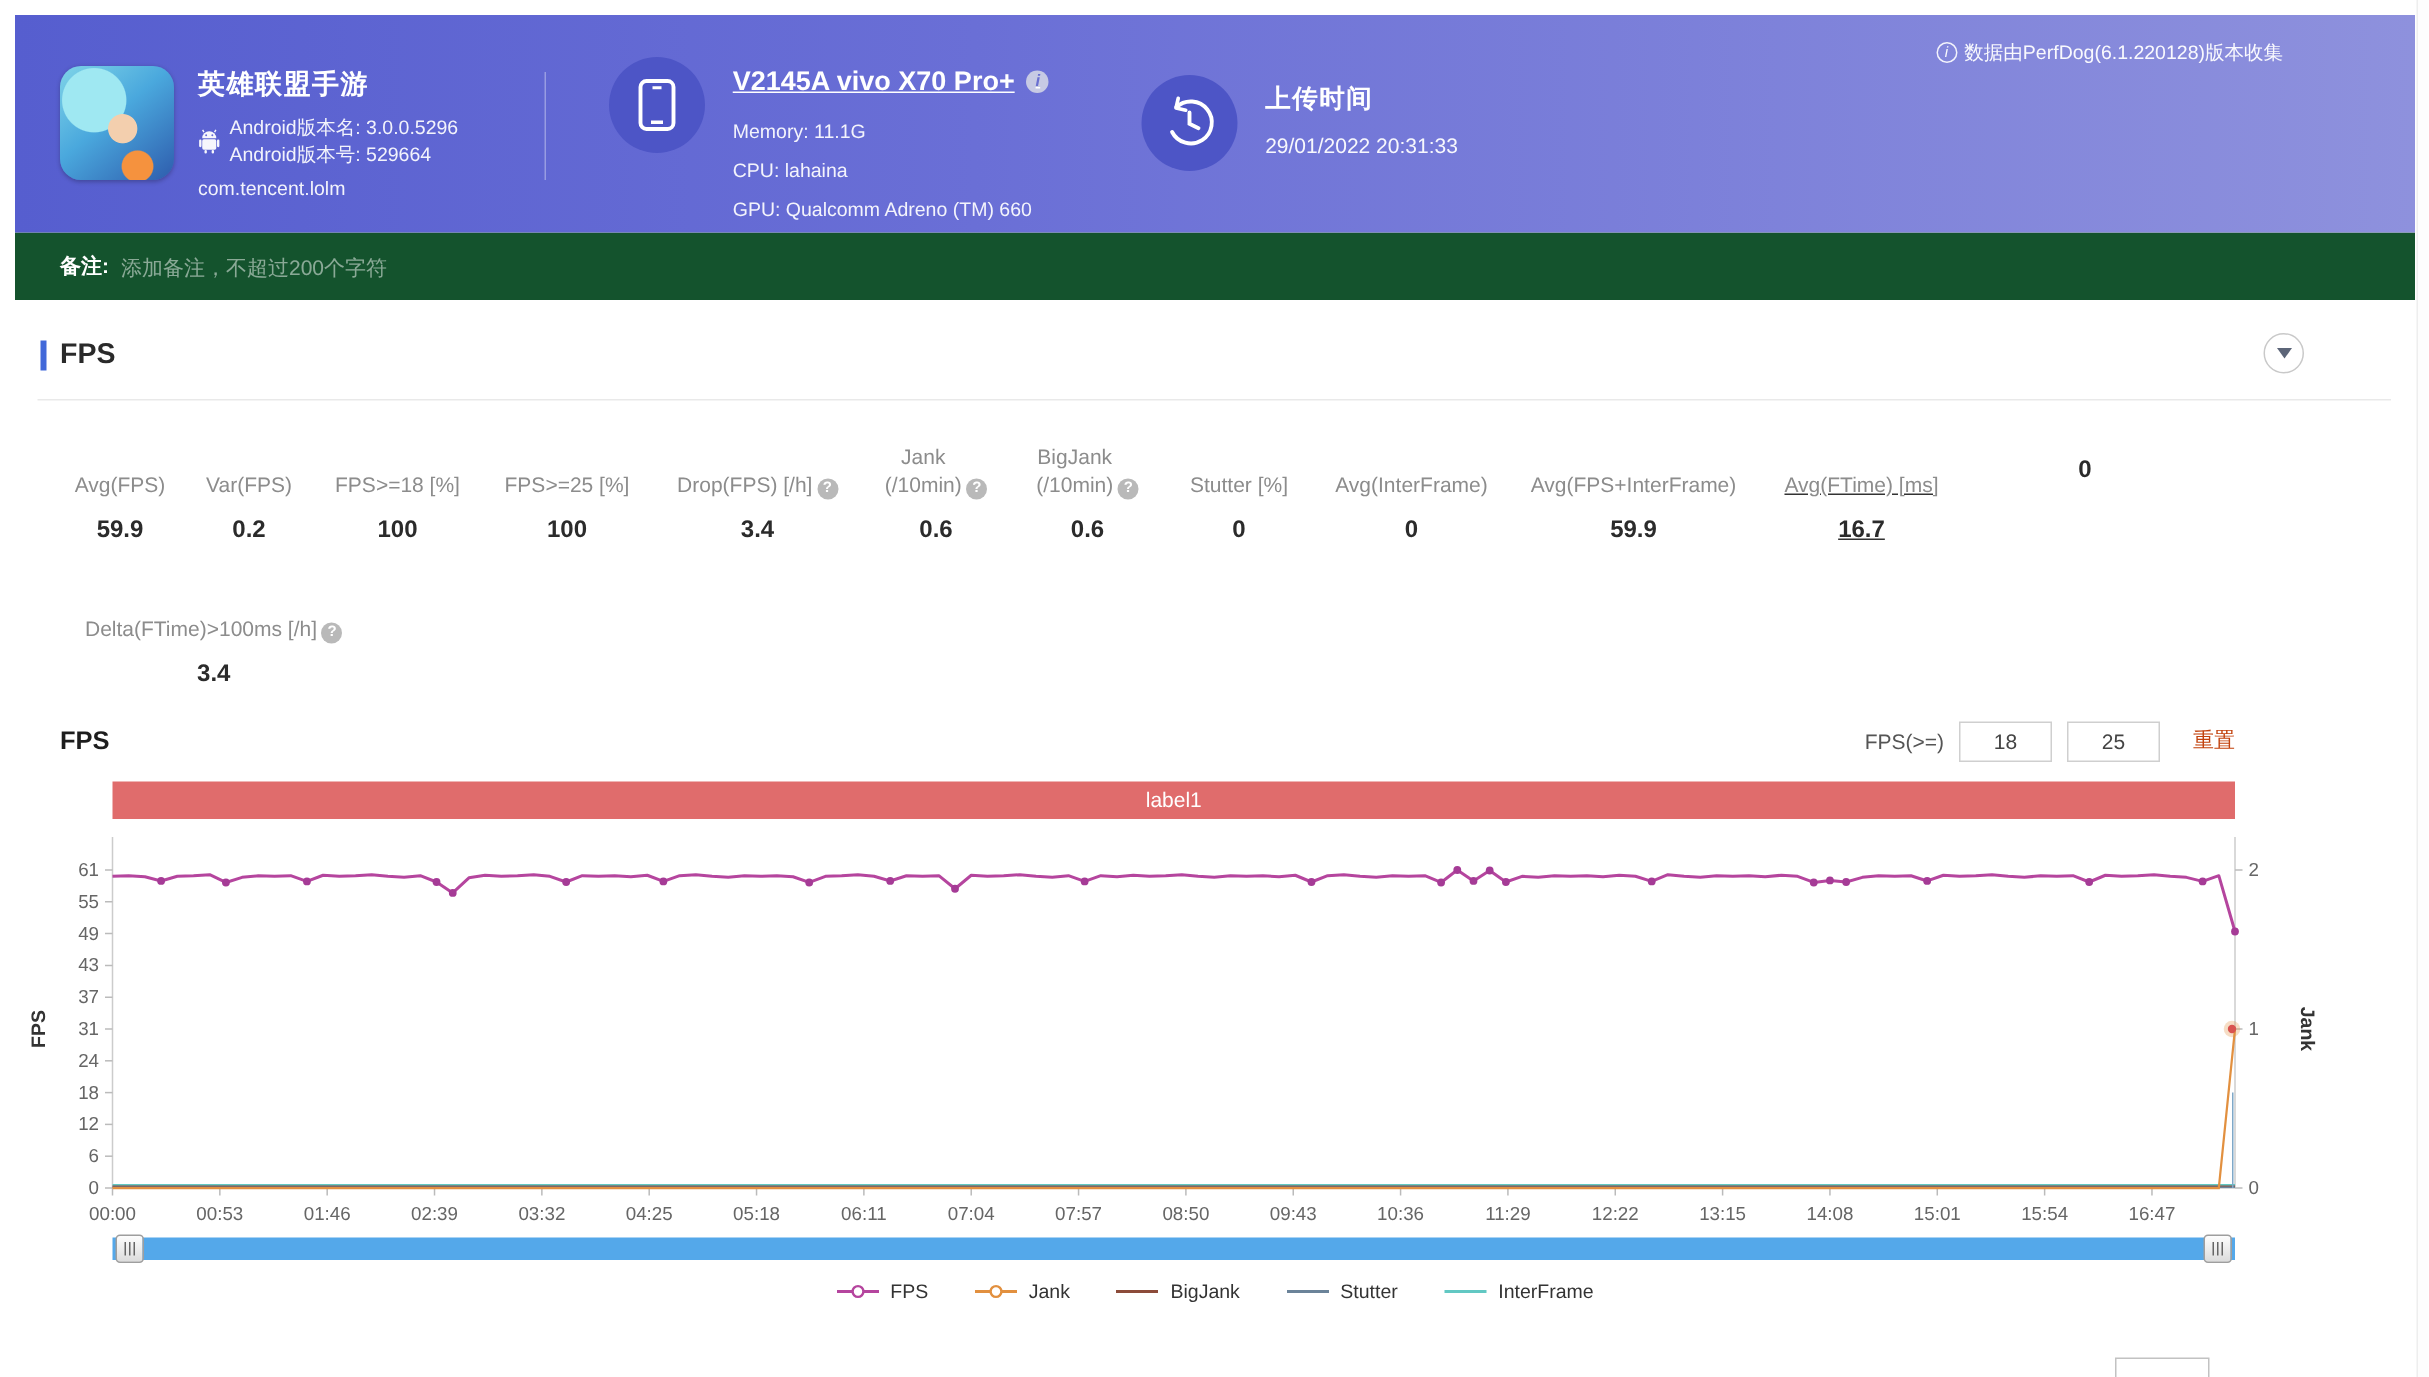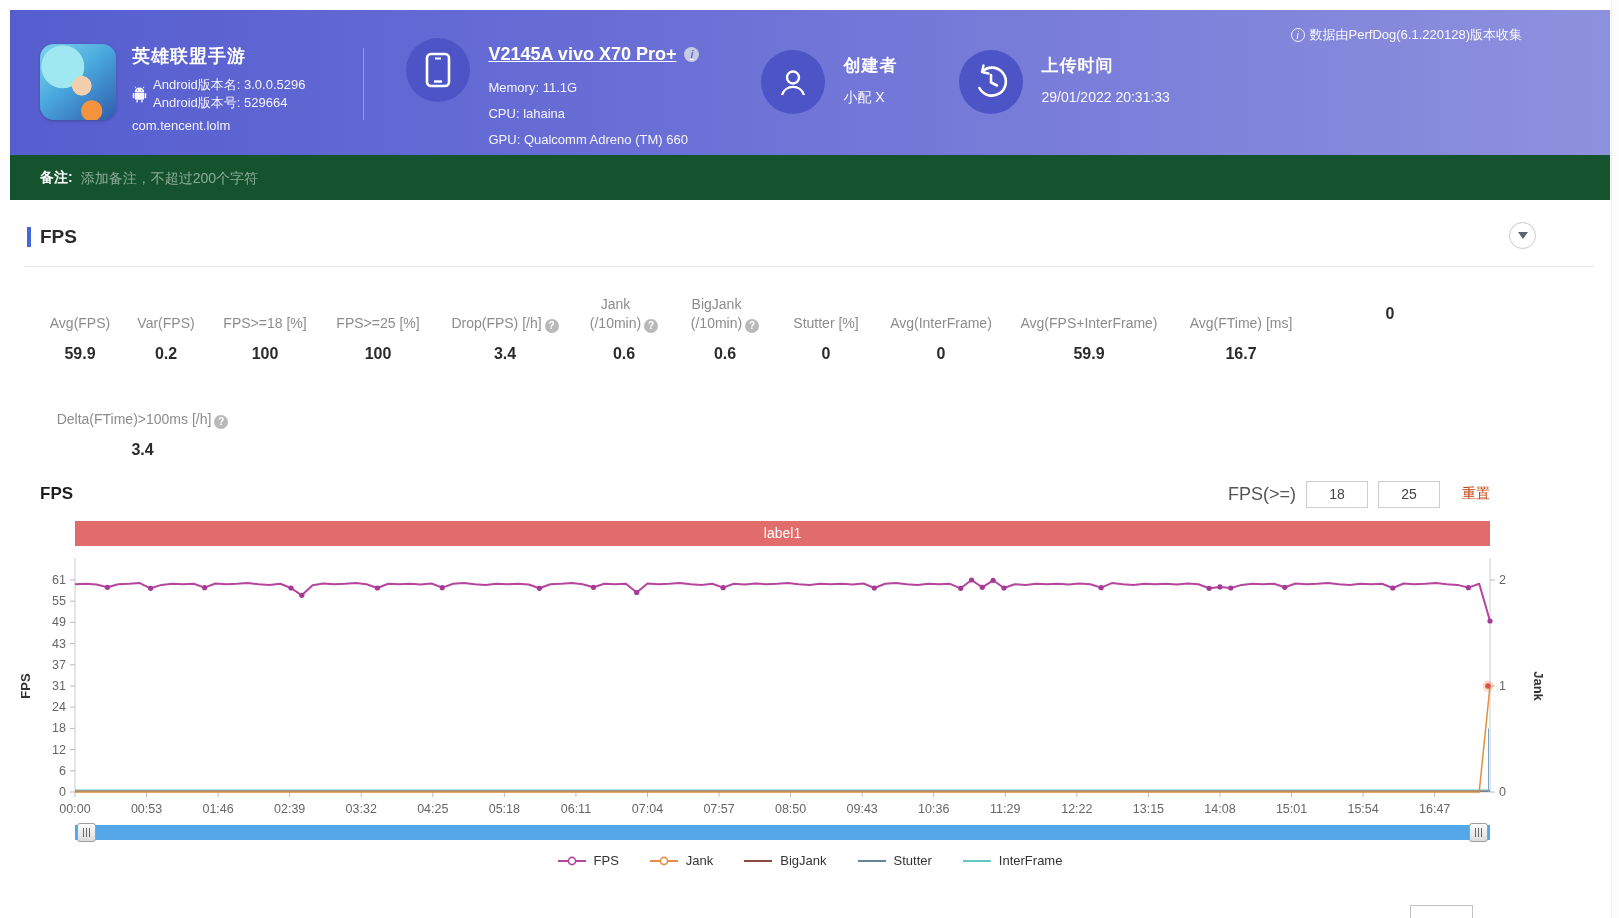--- a/index.html
+++ b/index.html
@@ -63,21 +63,21 @@
   .stat-label { font-size:14px; color:#8c8c8c; white-space:pre-line; line-height:19px; min-height:40px; display:flex; align-items:flex-end; justify-content:center; }
   .stat-value { font-size:16px; font-weight:bold; color:#2b2b2b; margin-top:12px; }
   .help-icon { display:inline-block; width:14px; height:14px; border-radius:50%; background:#b9b9b9; color:#fff; font-size:10px; font-weight:bold; text-align:center; line-height:14px; margin-left:3px; cursor:pointer; }
   .stats-row2 { display:flex; padding-left:55px; margin-top:26px; }
 
   
   .chart-section { position:relative; margin-top:20px; }
   .chart-head { display:flex; align-items:center; justify-content:space-between; padding:0 129px 0 40px; height:30px; }
   .chart-title { font-size:17px; font-weight:bold; color:#1d1d1d; }
   .chart-controls { display:flex; align-items:center; }
-  .thresh-label { font-size:18px; color:#555; margin-right:10px; }
+  .thresh-label { font-size:14px; color:#555; margin-right:10px; }
   .thresh-input { width:62px; height:27px; border:1px solid #cfcfcf; text-align:center; font-size:14px; color:#444; margin-right:10px; font-family:"Liberation Sans",sans-serif; outline:none; }
   .reset-link { font-size:14px; color:#c2410c; text-decoration:none; margin-left:12px; cursor:pointer; }
 
   .chart-banner { margin:12px 0 0 75px; width:1415px; height:25px; background:#e06c6c; color:#fff; font-size:14px; text-align:center; line-height:25px; }
 
   .chart-svg { display:block; }
 
   .hscroll { position:relative; margin:0 0 0 75px; width:1415px; height:17px; }
   .hscroll-track { position:absolute; left:0; right:0; top:1px; height:15px; background:#54a8ea; }
   .hs-handle { position:absolute; top:-1px; width:19px; height:19px; background:linear-gradient(#fdfdfd,#dcdcdc); border:1px solid #9e9e9e; border-radius:3px; display:flex; align-items:center; justify-content:center; gap:2px; cursor:ew-resize; z-index:2; }
@@ -138,32 +138,20 @@
           <div class="device-model">
             <span>V2145A vivo X70 Pro+</span>
             <span class="info-dot">i</span>
           </div>
           <div class="device-line">Memory: 11.1G</div>
           <div class="device-line">CPU: lahaina</div>
           <div class="device-line">GPU: Qualcomm Adreno (TM) 660</div>
         </div>
       </div>
 
-      <div class="meta-block meta-creator">
-        <div class="icon-circle">
-          <svg width="34" height="34" viewBox="0 0 34 34">
-            <circle cx="17" cy="12.5" r="6" fill="none" stroke="#fff" stroke-width="2.4"></circle>
-            <path d="M6 30 a11.5 11.5 0 0 1 22 0" fill="none" stroke="#fff" stroke-width="2.4"></path>
-          </svg>
-        </div>
-        <div class="meta-text">
-          <div class="meta-label">创建者</div>
-          <div class="meta-value">小配 X</div>
-        </div>
-      </div>
 
 
       <div class="meta-block meta-upload">
         <div class="icon-circle">
           <svg width="38" height="38" viewBox="0 0 38 38">
             <path d="M10.2 8.5 A14 14 0 1 1 7.4 25" fill="none" stroke="#fff" stroke-width="2.6" stroke-linecap="round"></path>
             <path d="M11.5 2.5 L10 9 L16.5 10.5" fill="none" stroke="#fff" stroke-width="2.4" stroke-linecap="round" stroke-linejoin="round"></path>
             <path d="M19 12 V19.5 L25 22.5" fill="none" stroke="#fff" stroke-width="2.6" stroke-linecap="round"></path>
           </svg>
         </div>
@@ -231,21 +219,21 @@
           <div class="stat-value">0</div>
         </div>
         <div class="stat-cell" style="width: 130px;">
           <div class="stat-label"><span>Avg(InterFrame)</span></div>
           <div class="stat-value">0</div>
         </div>
         <div class="stat-cell" style="width: 166px;">
           <div class="stat-label"><span>Avg(FPS+InterFrame)</span></div>
           <div class="stat-value">59.9</div>
         </div>
-        <div class="stat-cell" style="width: 138px;">
+        <div class="stat-cell" style="width: 138px; text-decoration: underline;">
           <div class="stat-label"><span>Avg(FTime) [ms]</span></div>
           <div class="stat-value">16.7</div>
         </div>
         <div class="stat-cell" style="width: 160px;">
           <div class="stat-value">0</div>
         </div>
       </div>
     <div class="stats-row2">
         <div class="stat-cell" style="width: 175px;">
           <div class="stat-label"><span>Delta(FTime)&gt;100ms [/h]</span><span class="help-icon">?</span></div>

